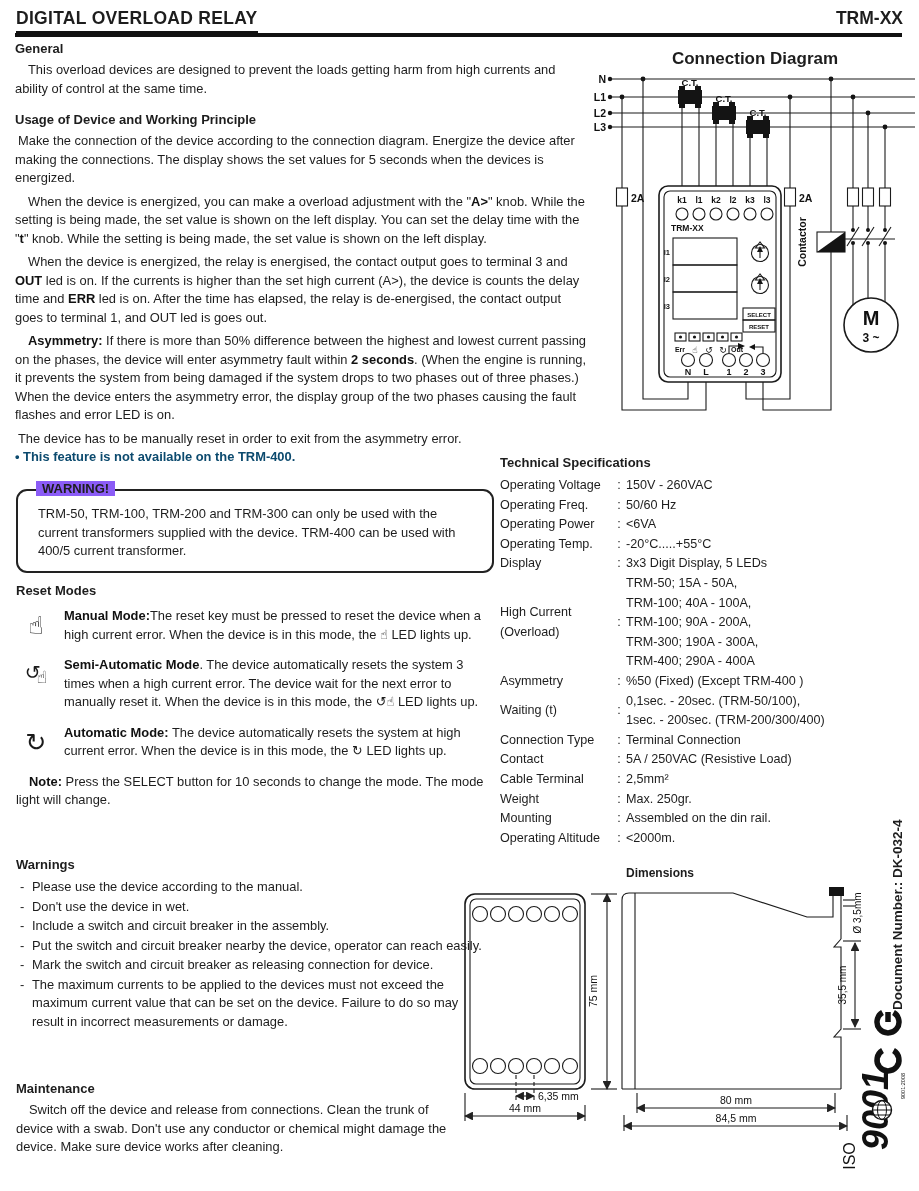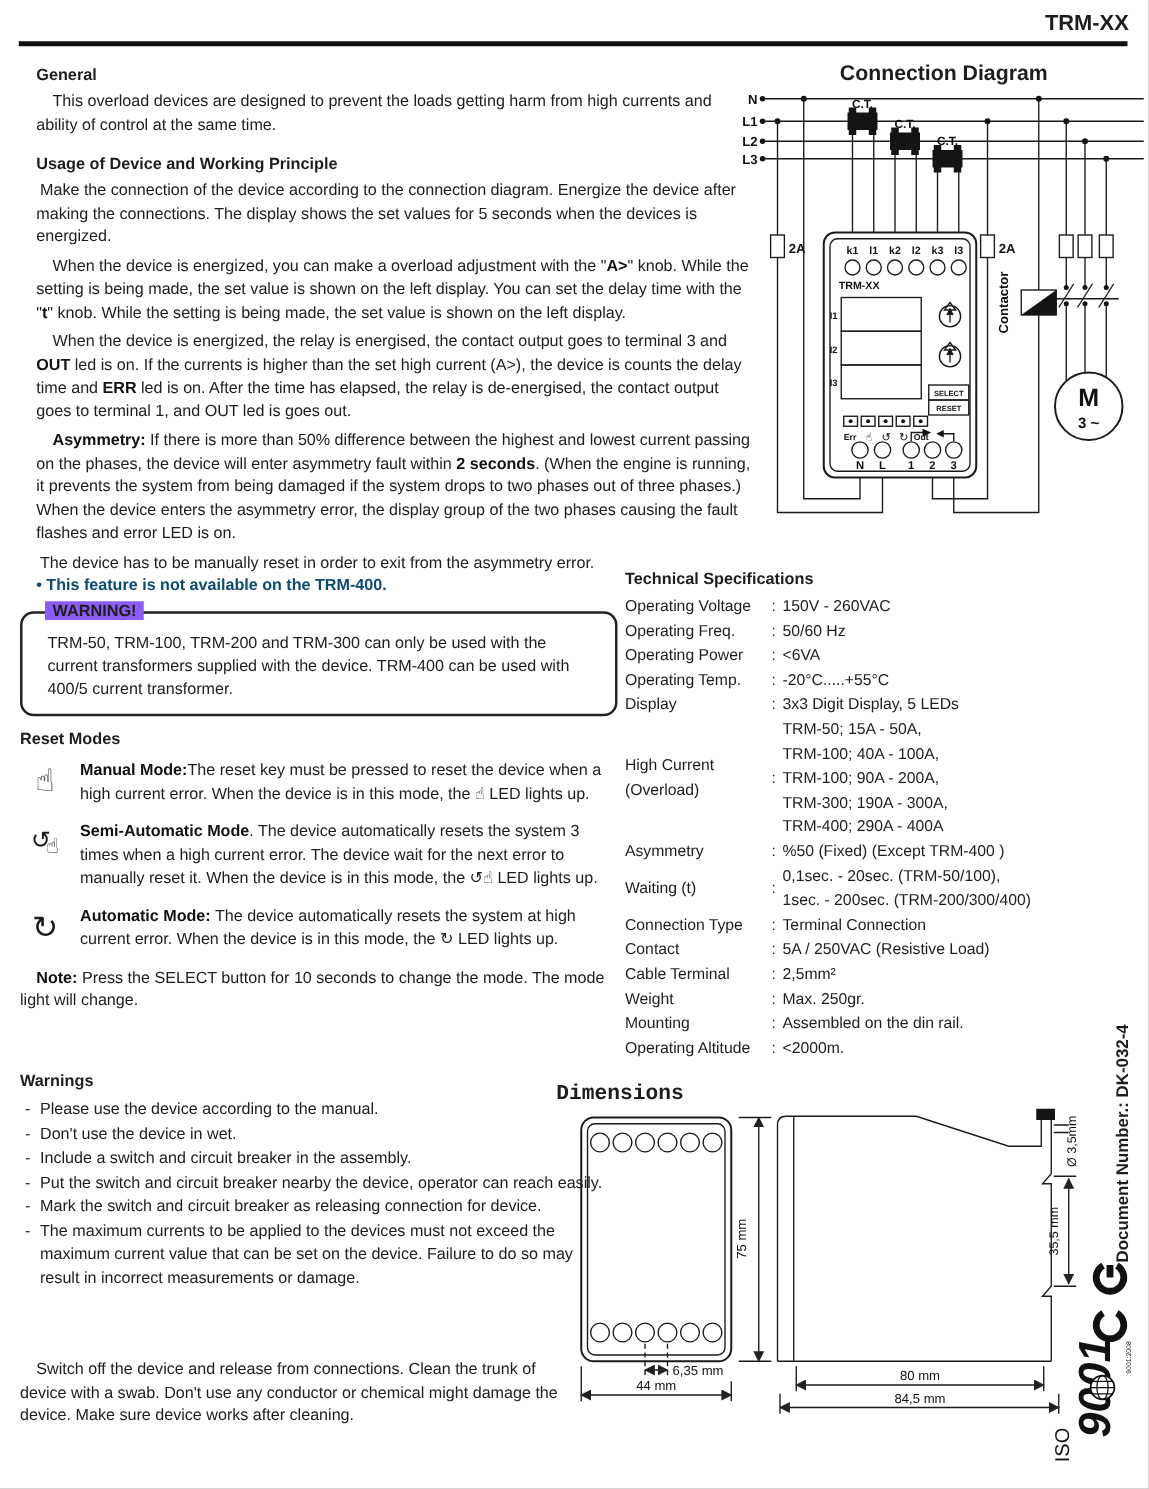--- a/index.html
+++ b/index.html
@@ -12,21 +12,21 @@
   .hdr-rule{position:absolute;left:15px;right:17px;top:33px;height:4px;background:#111;}
   
   h3.sec{font-size:13px;font-weight:bold;margin:14px 0 4px 0;}
   h3.first{margin-top:0;}
   p.body{font-size:12.9px;line-height:18.5px;margin:5px 0;}
   p.ind{text-indent:13px;}
   p.ind-sm{text-indent:3px;}
   b{font-weight:bold;color:#111;}
   
   .abs{position:absolute;}
-  #sec-top{left:29px;top:41px;width:572px;margin-top:11px;}
+  #sec-top{left:15px;top:41px;width:572px;}
   #warning-box{left:16px;top:489px;width:440px;border:2.4px solid #222;border-radius:11px;padding:14px 14px 10px 20px;}
   #warning-title{position:absolute;top:-10px;left:18px;background:#8b5cf6;padding:0 6px;font-size:13px;font-weight:bold;}
   #reset-sec{left:16px;top:583px;width:478px;}
   .mode{display:flex;gap:8px;margin:9px 0 12px 0;}
   .mode-icon{flex:0 0 40px;text-align:center;font-size:25px;line-height:1;color:#1a1a1a;padding-top:6px;}
   .mode-icon .small{font-size:17px;margin-left:-4px;}
   .mode-icon .ccw{font-size:19px;vertical-align:4px;}
   .mode-text{flex:1;font-size:12.9px;line-height:18.5px;}
   #warnings-sec{left:16px;top:857px;width:468px;}
   ul.warn{list-style:none;margin:6px 0 0 0;padding:0;font-size:12.9px;line-height:18.5px;}
@@ -35,37 +35,38 @@
   #maint-sec{left:16px;top:1081px;width:448px;}
   
   #conn-title{left:593px;top:49px;width:324px;text-align:center;font-size:17px;font-weight:bold;}
   #conn-svg{left:593px;top:62px;}
   #specs{left:500px;top:455px;width:406px;}
   #specs h3{margin:0 0 6px 0;}
   .spec-row{display:flex;align-items:center;margin:0;}
   .spec-label{width:112px;font-size:12.6px;line-height:19.6px;flex:0 0 112px;}
   .spec-colon{width:14px;flex:0 0 14px;font-size:12.6px;line-height:19.6px;text-align:center;}
   .spec-value{flex:1;font-size:12.6px;line-height:19.6px;}
-  #dims-title{left:445px;top:866px;width:430px;font-size:17px;font-weight:bold;font-family:Liberation Mono, monospace;}
+  #dims-title{left:445px;top:866px;width:430px;text-align:center;font-size:12px;font-weight:bold;}
   #dims-svg{left:445px;top:879px;}
   
   #doc-number{left:890px;top:1010px;transform-origin:0 0;transform:rotate(-90deg);
               white-space:nowrap;font-size:13.5px;font-weight:bold;}
   #ce-svg{left:869px;top:996px;}
   #iso-svg{left:843px;top:1048px;}
   svg text{font-family:"Liberation Sans","DejaVu Sans",sans-serif;fill:#111;}
   svg .ln{stroke:#1b1b1b;stroke-width:1.1;fill:none;}
   svg .thk{stroke:#1b1b1b;stroke-width:1.6;fill:none;}
   svg .blk{fill:#141414;}
 </style>
 </head>
 <body>
 
 <div class="page">
 
+  <div class="hdr-title">DIGITAL OVERLOAD RELAY</div>
   <div class="hdr-model">TRM-XX</div>
   <div class="hdr-rule"></div>
 
   <div class="abs" id="sec-top">
     <h3 class="sec first">General</h3>
     <p class="body ind">This overload devices are designed to prevent the loads getting harm from high currents and ability of control at the same time.</p>
     <h3 class="sec">Usage of Device and Working Principle</h3>
     <p class="body ind-sm">Make the connection of the device according to the connection diagram. Energize the device after making the connections. The display shows the set values for 5 seconds when the devices is energized.</p>
     <p class="body ind"><span>When the device is energized, you can make a overload adjustment with the "</span><b>A&gt;</b><span>" knob. While the setting is being made, the set value is shown on the left display. You can set the delay time with the "</span><b>t</b><span>" knob. While the setting is being made, the set value is shown on the left display.</span></p>
     <p class="body ind"><span>When the device is energized, the relay is energised, the contact output goes to terminal 3 and </span><b>OUT</b><span> led is on. If the currents is higher than the set high current (A&gt;), the device is counts the delay time and </span><b>ERR</b><span> led is on. After the time has elapsed, the relay is de-energised, the contact output goes to terminal 1, and OUT led is goes out.</span></p>
@@ -102,20 +103,21 @@
       <li>Please use the device according to the manual.</li>
         <li>Don't use the device in wet.</li>
         <li>Include a switch and circuit breaker in the assembly.</li>
         <li>Put the switch and circuit breaker nearby the device, operator can reach easily.</li>
         <li>Mark the switch and circuit breaker as releasing connection for device.</li>
         <li>The maximum currents to be applied to the devices must not exceed the maximum current value that can be set on the device. Failure to do so may result in incorrect measurements or damage.</li>
     </ul>
   </div>
 
   <div class="abs" id="maint-sec">
+    <h3 class="sec first">Maintenance</h3>
     <p class="body ind">Switch off the device and release from connections. Clean the trunk of device with a swab. Don't use any conductor or chemical might damage the device. Make sure device works after cleaning.</p>
   </div>
 
   <div class="abs" id="conn-title">Connection Diagram</div>
   <svg class="abs" id="conn-svg" width="324" height="390" viewBox="0 0 324 390">
 
     <g>
       <line class="ln" x1="16" y1="17" x2="322" y2="17"></line>
       <line class="ln" x1="16" y1="35" x2="322" y2="35"></line>
       <line class="ln" x1="16" y1="51" x2="322" y2="51"></line>

